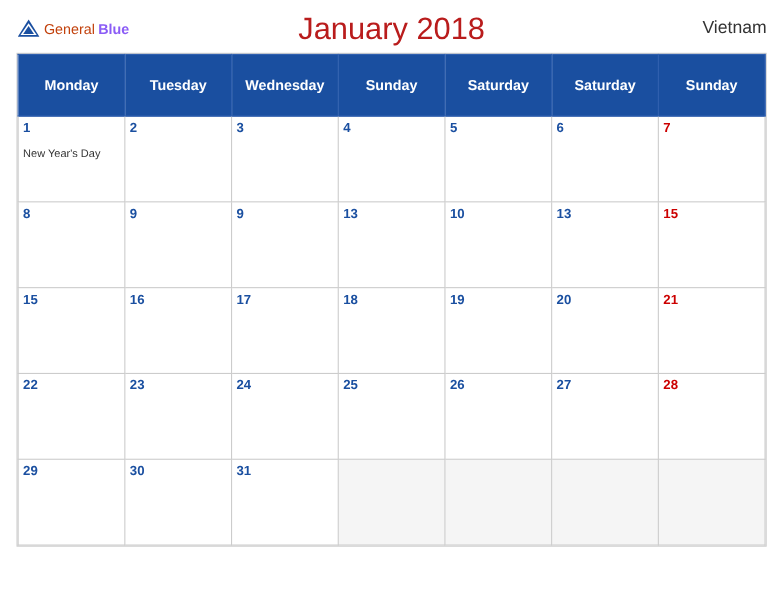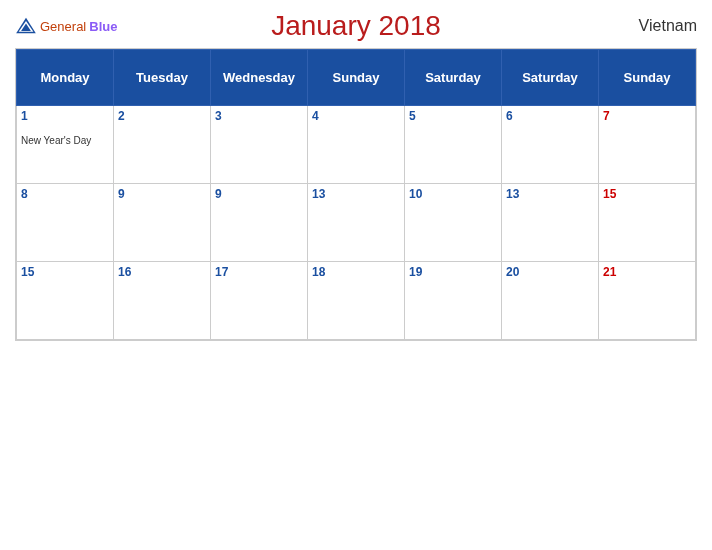--- a/index.html
+++ b/index.html
@@ -215,15 +215,53 @@
           <td>
             <span class="date-num">19</span>
           </td>
           <td>
             <span class="date-num">20</span>
           </td>
           <td>
             <span class="date-num sunday">21</span>
           </td>
         </tr>
+        <tr class="week-row">
+          <td>
+            <span class="date-num">22</span>
+          </td>
+          <td>
+            <span class="date-num">23</span>
+          </td>
+          <td>
+            <span class="date-num">24</span>
+          </td>
+          <td>
+            <span class="date-num">25</span>
+          </td>
+          <td>
+            <span class="date-num">26</span>
+          </td>
+          <td>
+            <span class="date-num">27</span>
+          </td>
+          <td>
+            <span class="date-num sunday">28</span>
+          </td>
+        </tr>
+        <tr class="week-row">
+          <td>
+            <span class="date-num">29</span>
+          </td>
+          <td>
+            <span class="date-num">30</span>
+          </td>
+          <td>
+            <span class="date-num">31</span>
+          </td>
+          <td class="empty-cell"></td>
+          <td class="empty-cell"></td>
+          <td class="empty-cell"></td>
+          <td class="empty-cell"></td>
+        </tr>
       </tbody>
   </table>
 </div>
 
 </body></html>

